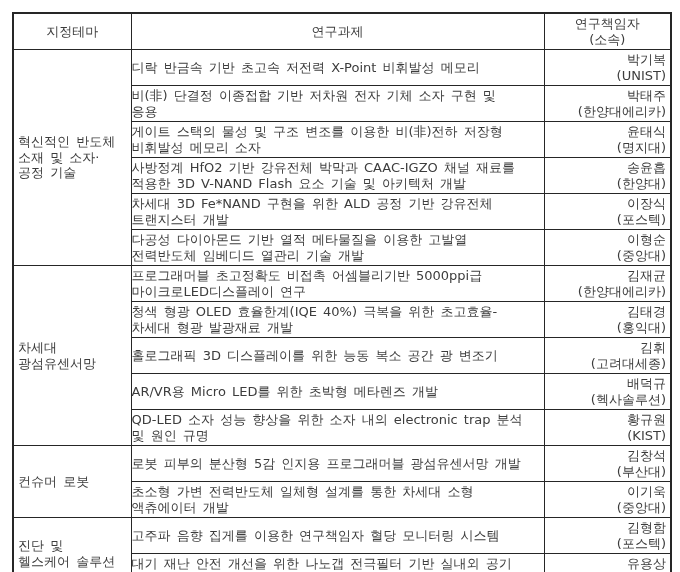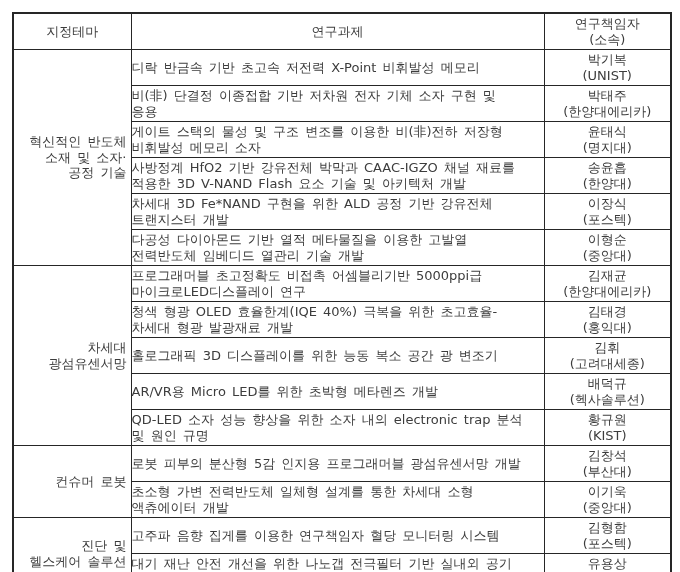--- a/index.html
+++ b/index.html
@@ -32,32 +32,32 @@
     word-spacing: 2px;
   }
   thead th {
     border-bottom: 3px solid #0a0a0a;
     text-align: center;
     vertical-align: middle;
     white-space: pre-line;
     height: 30px;
   }
   td.cell-theme {
-    text-align: right;
+    text-align: left;
     vertical-align: middle;
     white-space: pre-line;
   }
   td.cell-task {
     text-align: left;
     vertical-align: middle;
     padding-left: 0;
     white-space: pre-line;
   }
   td.cell-pi {
-    text-align: center;
+    text-align: right;
     vertical-align: middle;
     white-space: pre-line;
   }
   tbody tr { height: 34px; }
 </style>
 </head>
 <body>
 
 <div class="page">
   <table class="research-table">

